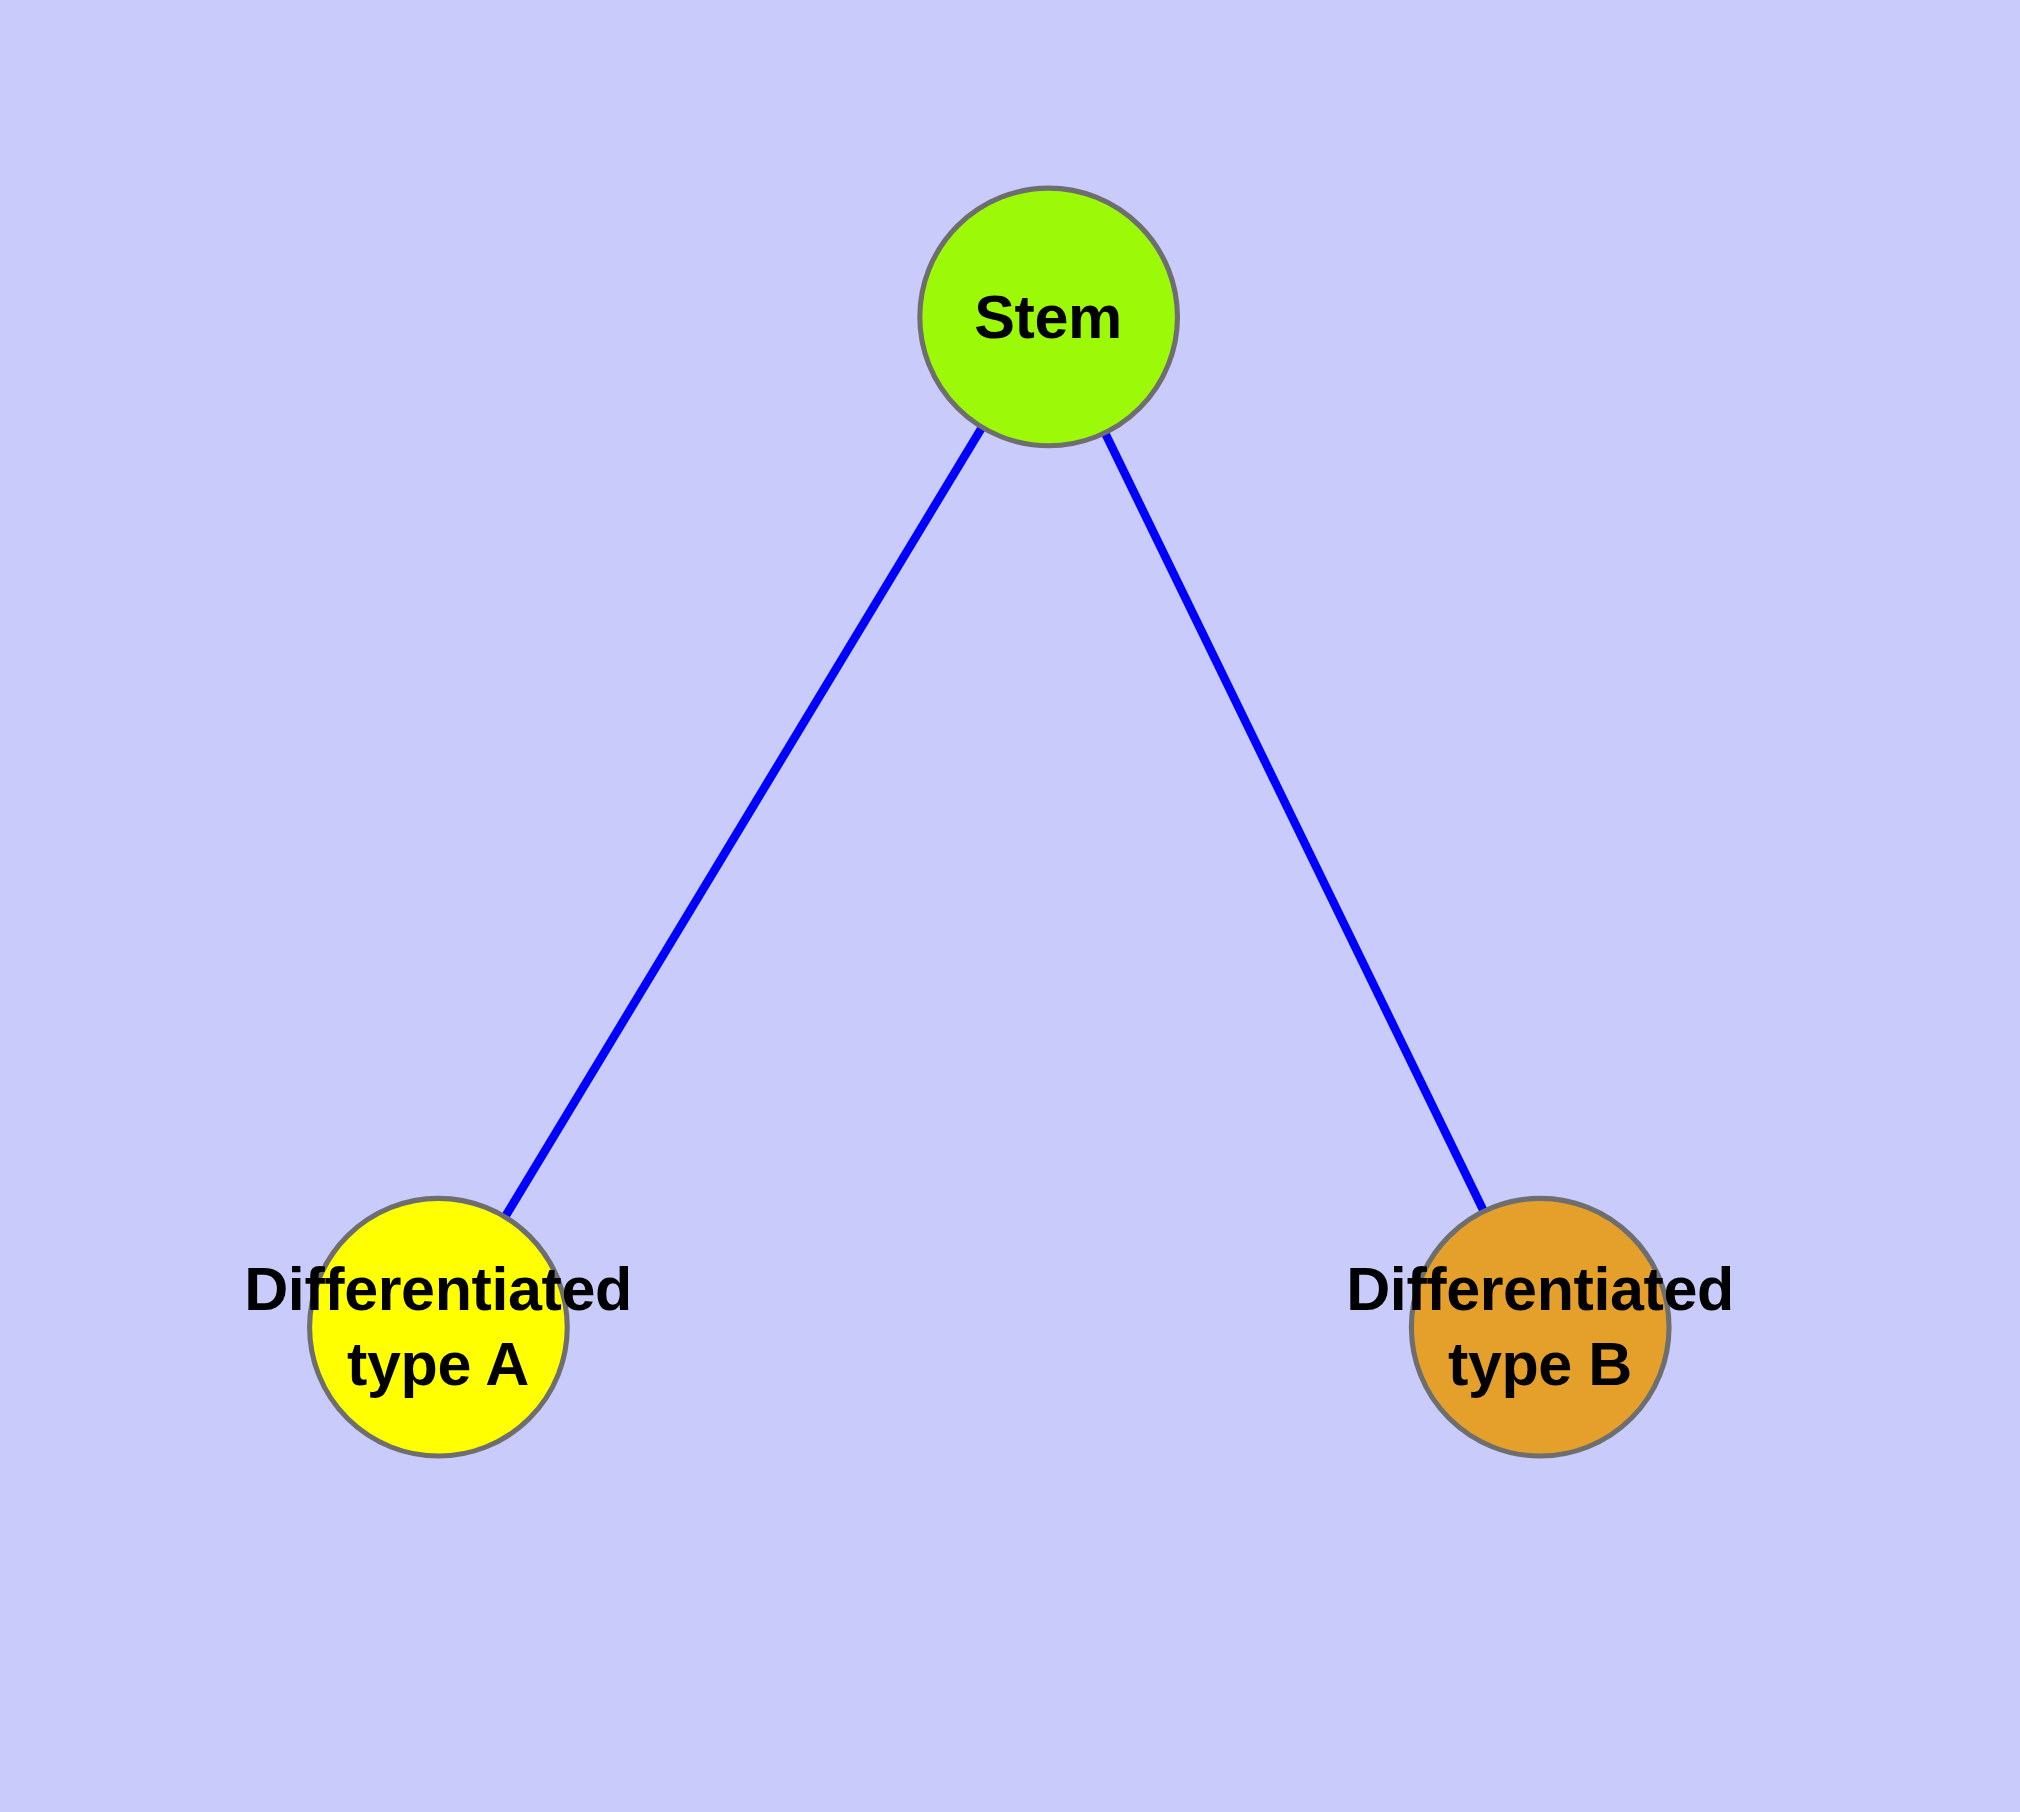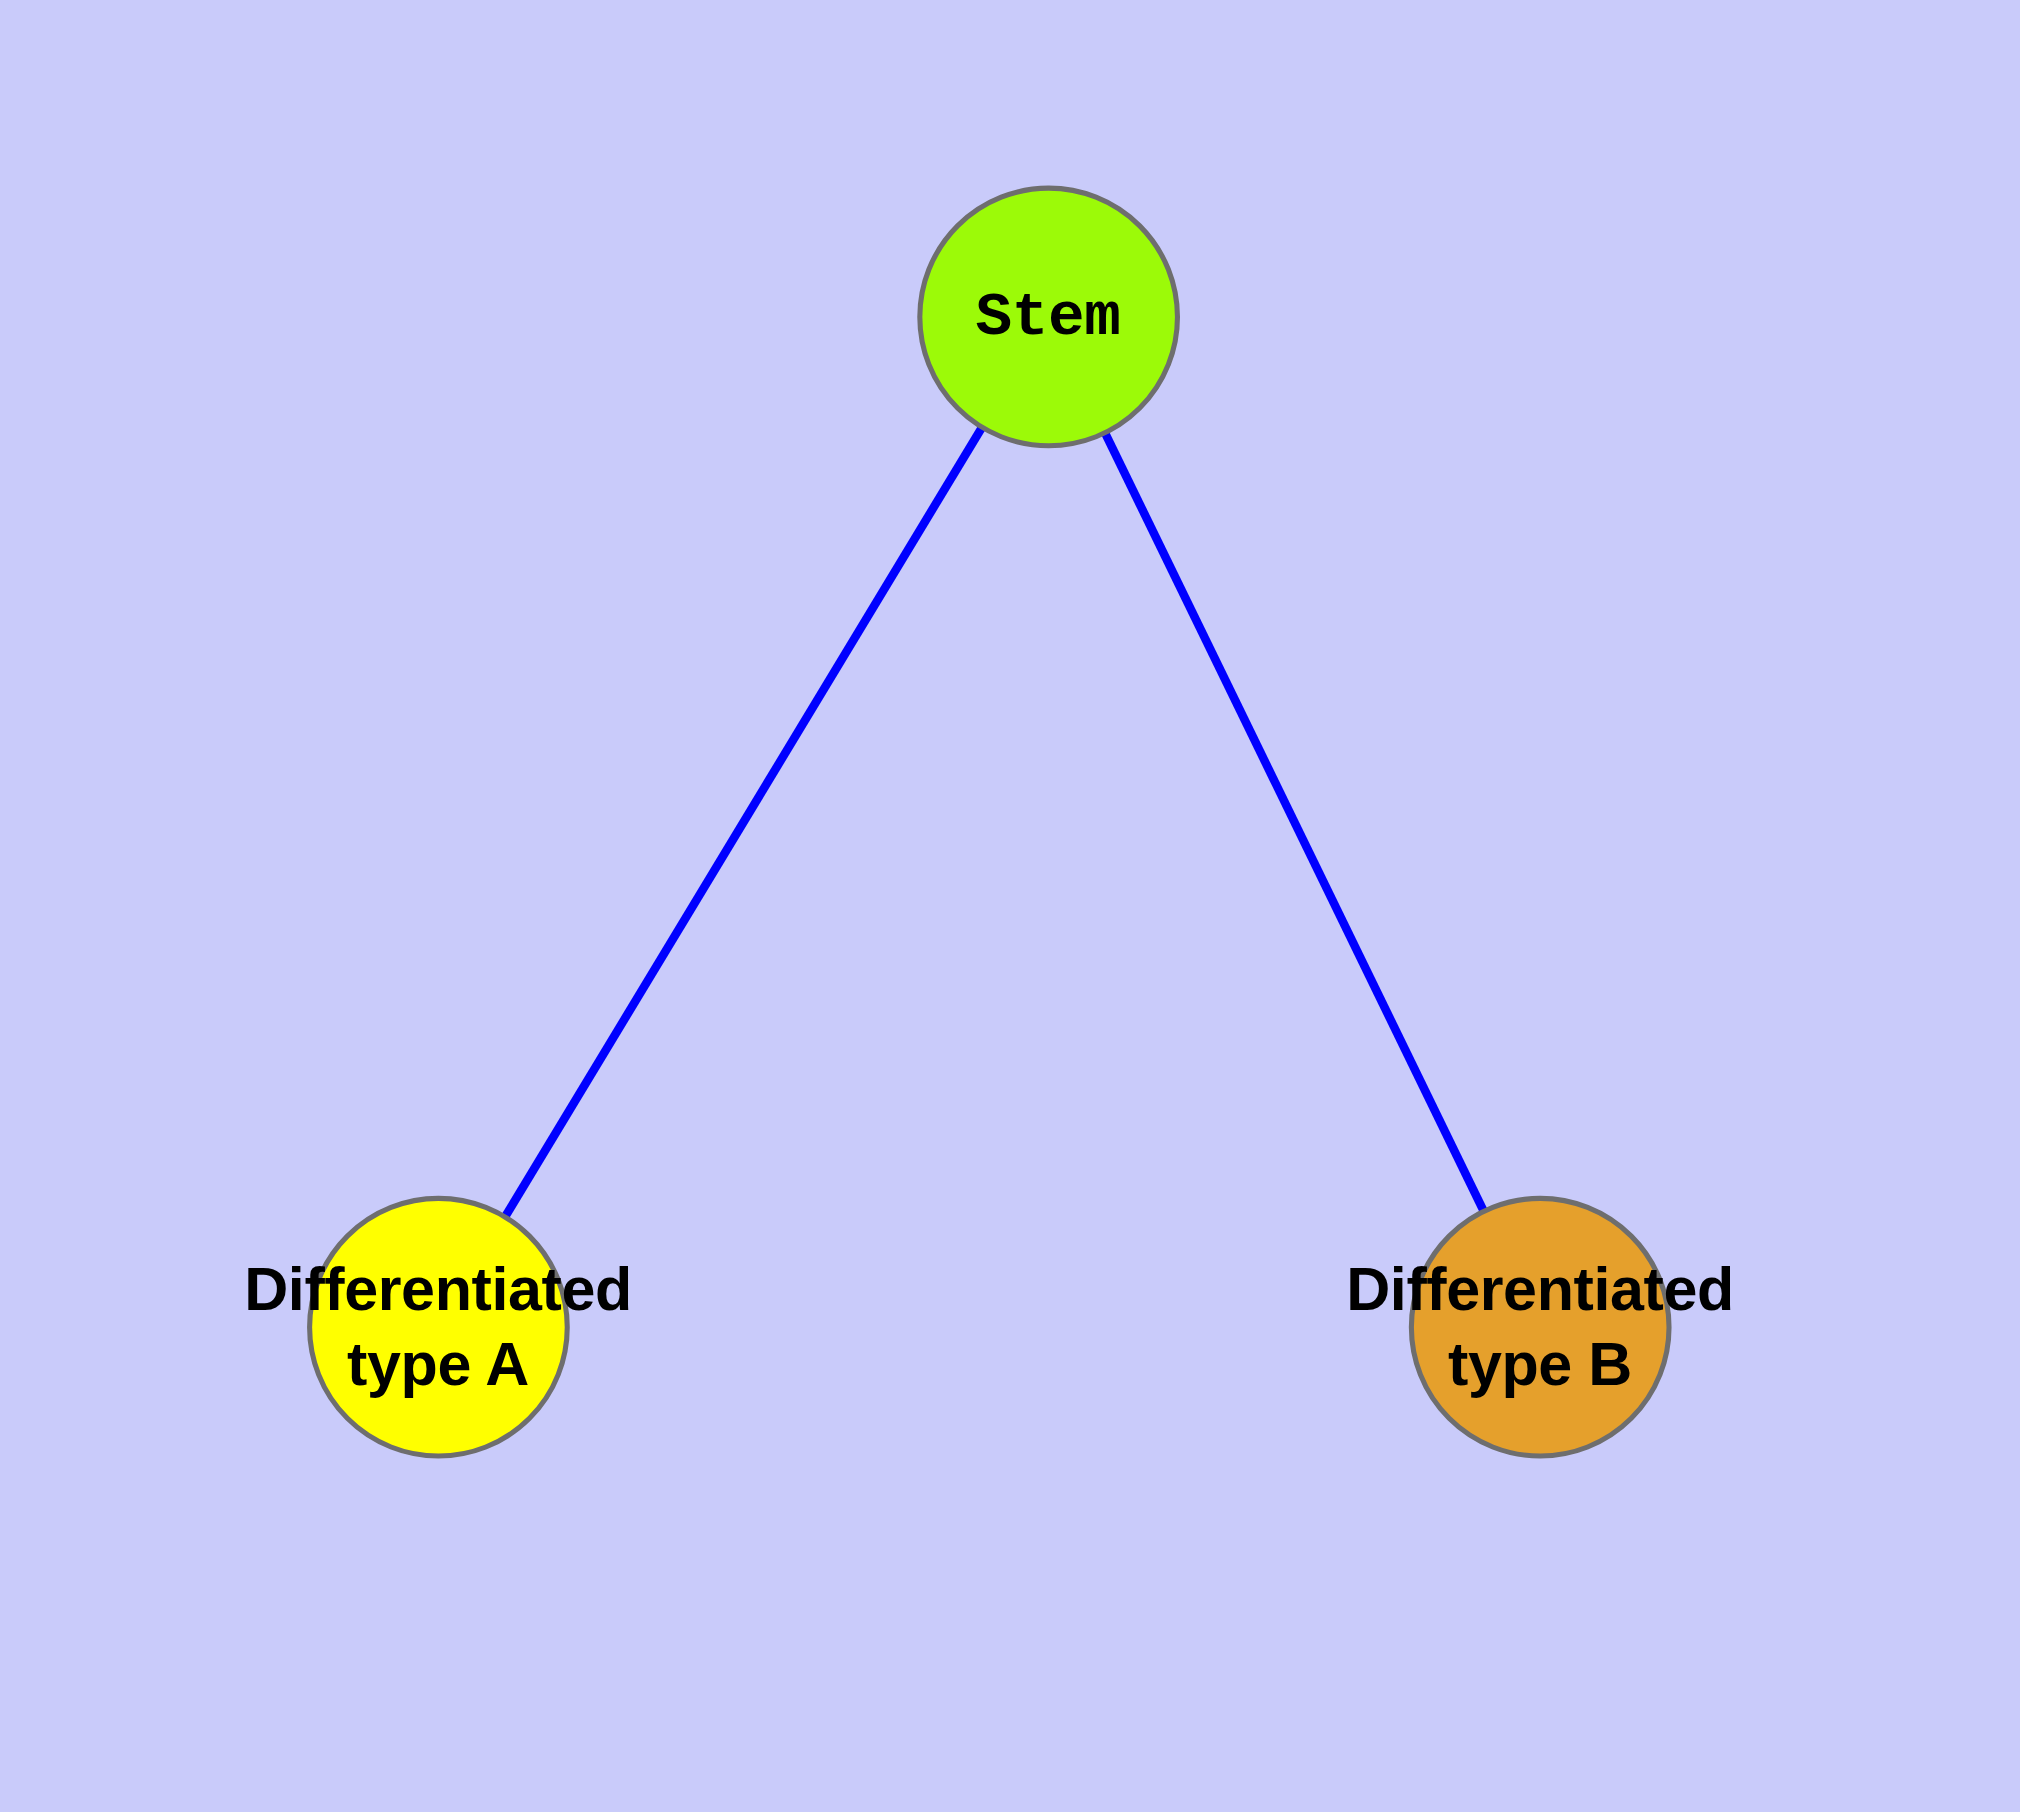--- a/index.html
+++ b/index.html
@@ -54,20 +54,20 @@
       <line id="edge-0" x1="1157.3776943270634" y1="505.819150502973" x2="596.6223056729367" y2="1434.180849497027" stroke="#0000ff" stroke-width="10" stroke-linecap="butt"></line>
       <line id="edge-1" x1="1304.3798761540256" y1="512.4772627165491" x2="1749.6201238459744" y2="1427.5227372834509" stroke="#0000ff" stroke-width="10" stroke-linecap="butt"></line>
     </g>
     <g id="node-layer">
       <circle id="node-0" cx="1237" cy="374" r="152" fill="#9cfa08" stroke="#6e6e6e" stroke-width="6"></circle>
       <circle id="node-1" cx="517" cy="1566" r="152" fill="#ffff00" stroke="#6e6e6e" stroke-width="6"></circle>
       <circle id="node-2" cx="1817" cy="1566" r="152" fill="#e5a02c" stroke="#6e6e6e" stroke-width="6"></circle>
     </g>
   </svg>
 
-  <div class="node-label" id="label-0" style="left: 1048px; top: 317px; color: rgb(0, 0, 0); font-family: Liberation Mono, monospace;">Stem</div>
+  <div class="node-label" id="label-0" style="left: 1048px; top: 317px; color: rgb(0, 0, 0);">Stem</div>
   <div class="node-label" id="label-1" style="left: 438px; top: 1327px; color: rgb(0, 0, 0);">Differentiated
 type A</div>
   <div class="node-label" id="label-2" style="left: 1540px; top: 1327px; color: rgb(0, 0, 0);">Differentiated
 type B</div>
 
 </div>
 
 
 </body></html>

